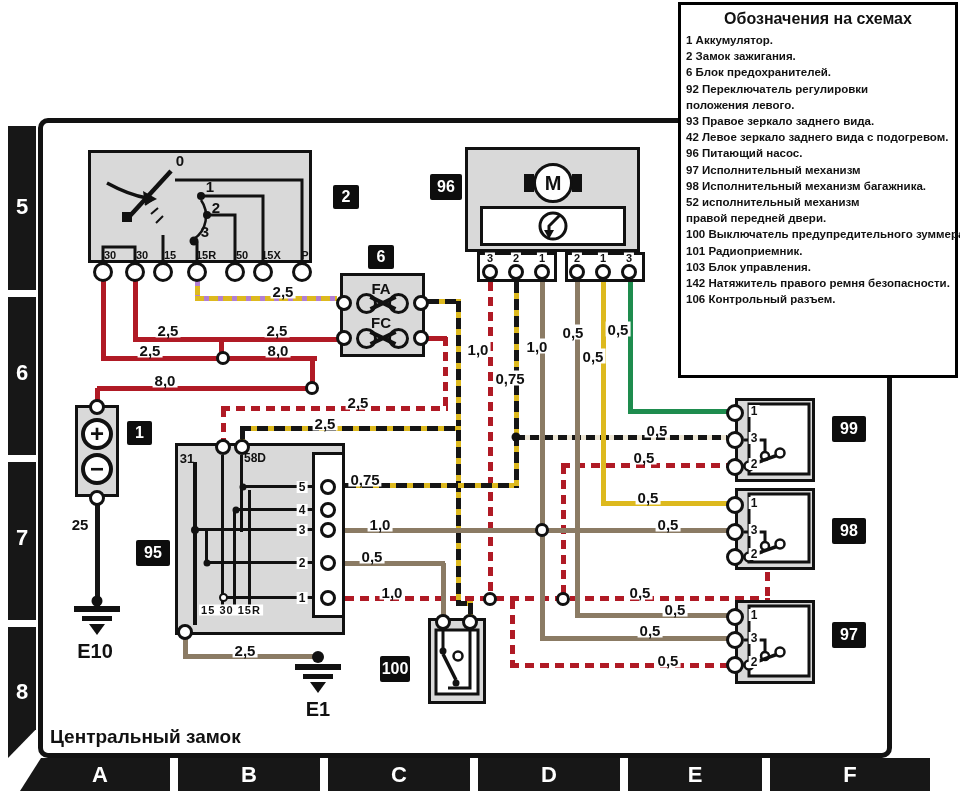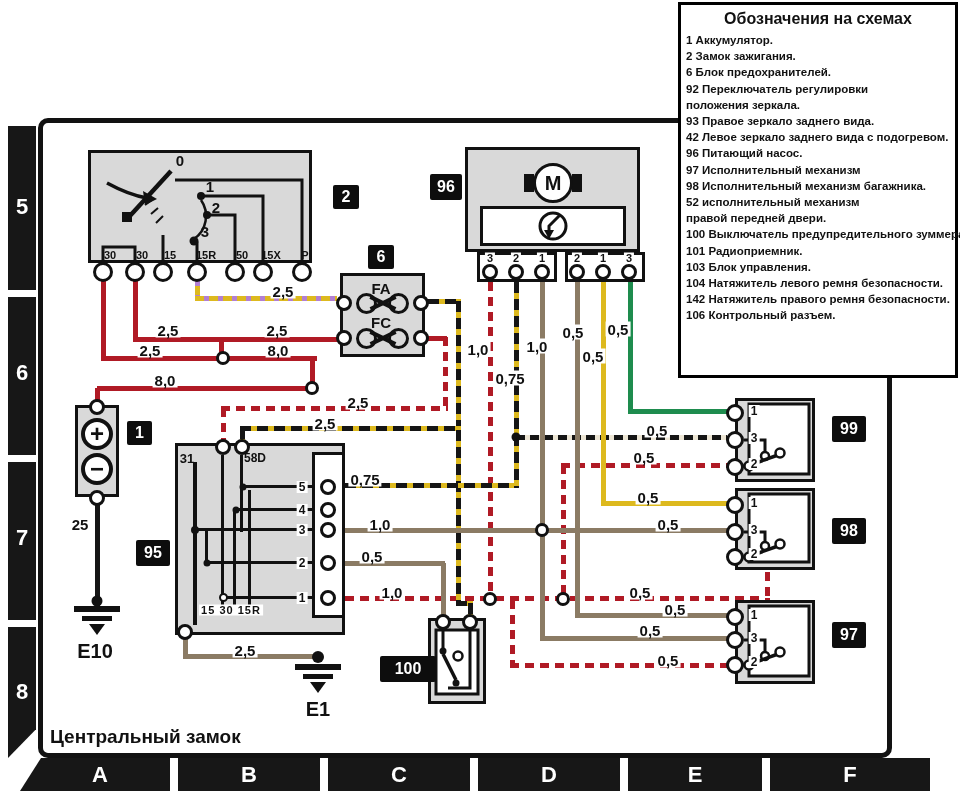--- a/index.html
+++ b/index.html
@@ -297,21 +297,21 @@
     <rect x="8" y="12" width="42" height="64" fill="#fff" stroke="#111" stroke-width="3"></rect>
     <line x1="15" y1="6" x2="15" y2="30" stroke="#111" stroke-width="3"></line>
     <circle cx="15" cy="33" r="3.5" fill="#111"></circle>
     <line x1="15" y1="36" x2="28" y2="62" stroke="#111" stroke-width="3.5"></line>
     <circle cx="30" cy="38" r="4.5" fill="#fff" stroke="#111" stroke-width="2.5"></circle>
     <circle cx="28" cy="65" r="3.5" fill="#111"></circle>
     <polyline points="42,6 42,70 20,70" fill="none" stroke="#111" stroke-width="3"></polyline>
   </svg>
   <div class="term sm" style="left:435px;top:614px;"></div>
   <div class="term sm" style="left:462px;top:614px;"></div>
-  <div class="idlab" style="left:380px;top:656px;width:56px;height:26px;">100</div>
+  <div class="idlab" style="left:380px;top:656px;width:30px;height:26px;">100</div>
 
   <div class="cbox" style="left:735px;top:398px;width:80px;height:84px;"></div>
   <svg style="position:absolute;left:735px;top:398px;z-index:17;" width="80" height="84" viewBox="0 0 80 84">
     <rect x="14" y="6" width="60" height="70" fill="#fff" stroke="#111" stroke-width="3"></rect>
     <polyline points="9,42 30,42 30,54" fill="none" stroke="#111" stroke-width="3"></polyline>
     <circle cx="30" cy="58" r="4" fill="#fff" stroke="#111" stroke-width="2.5"></circle>
     <line x1="0" y1="68" x2="9" y2="68" stroke="#111" stroke-width="3"></line>
     <circle cx="14" cy="68" r="4.5" fill="#fff" stroke="#111" stroke-width="2.5"></circle>
     <line x1="18" y1="66" x2="43" y2="57" stroke="#111" stroke-width="3.5"></line>
     <circle cx="45" cy="55" r="4.5" fill="#fff" stroke="#111" stroke-width="2.5"></circle>
@@ -393,30 +393,29 @@
 
   <div id="main-title">Центральный замок</div>
 
   <div id="legend">
     <div id="legend-title">Обозначения на схемах</div>
     <div id="legend-list">
         <div class="legend-item">1 Аккумулятор.</div>
         <div class="legend-item">2 Замок зажигания.</div>
         <div class="legend-item">6 Блок предохранителей.</div>
         <div class="legend-item">92 Переключатель регулировки</div>
-        <div class="legend-item">положения зеркала.</div>
+        <div class="legend-item">положения левого.</div>
         <div class="legend-item">93 Правое зеркало заднего вида.</div>
         <div class="legend-item">42 Левое зеркало заднего вида с подогревом.</div>
         <div class="legend-item">96 Питающий насос.</div>
         <div class="legend-item">97 Исполнительный механизм</div>
         <div class="legend-item">98 Исполнительный механизм багажника.</div>
         <div class="legend-item">52 исполнительный механизм</div>
         <div class="legend-item">правой передней двери.</div>
         <div class="legend-item">100 Выключатель предупредительного зуммера.</div>
         <div class="legend-item">101 Радиоприемник.</div>
         <div class="legend-item">103 Блок управления.</div>
-        <div class="legend-item">104 Натяжитель левого ремня безопасности.</div>
         <div class="legend-item">142 Натяжитель правого ремня безопасности.</div>
         <div class="legend-item">106 Контрольный разъем.</div>
       </div>
   </div>
 
 </div>
 
 </body></html>

